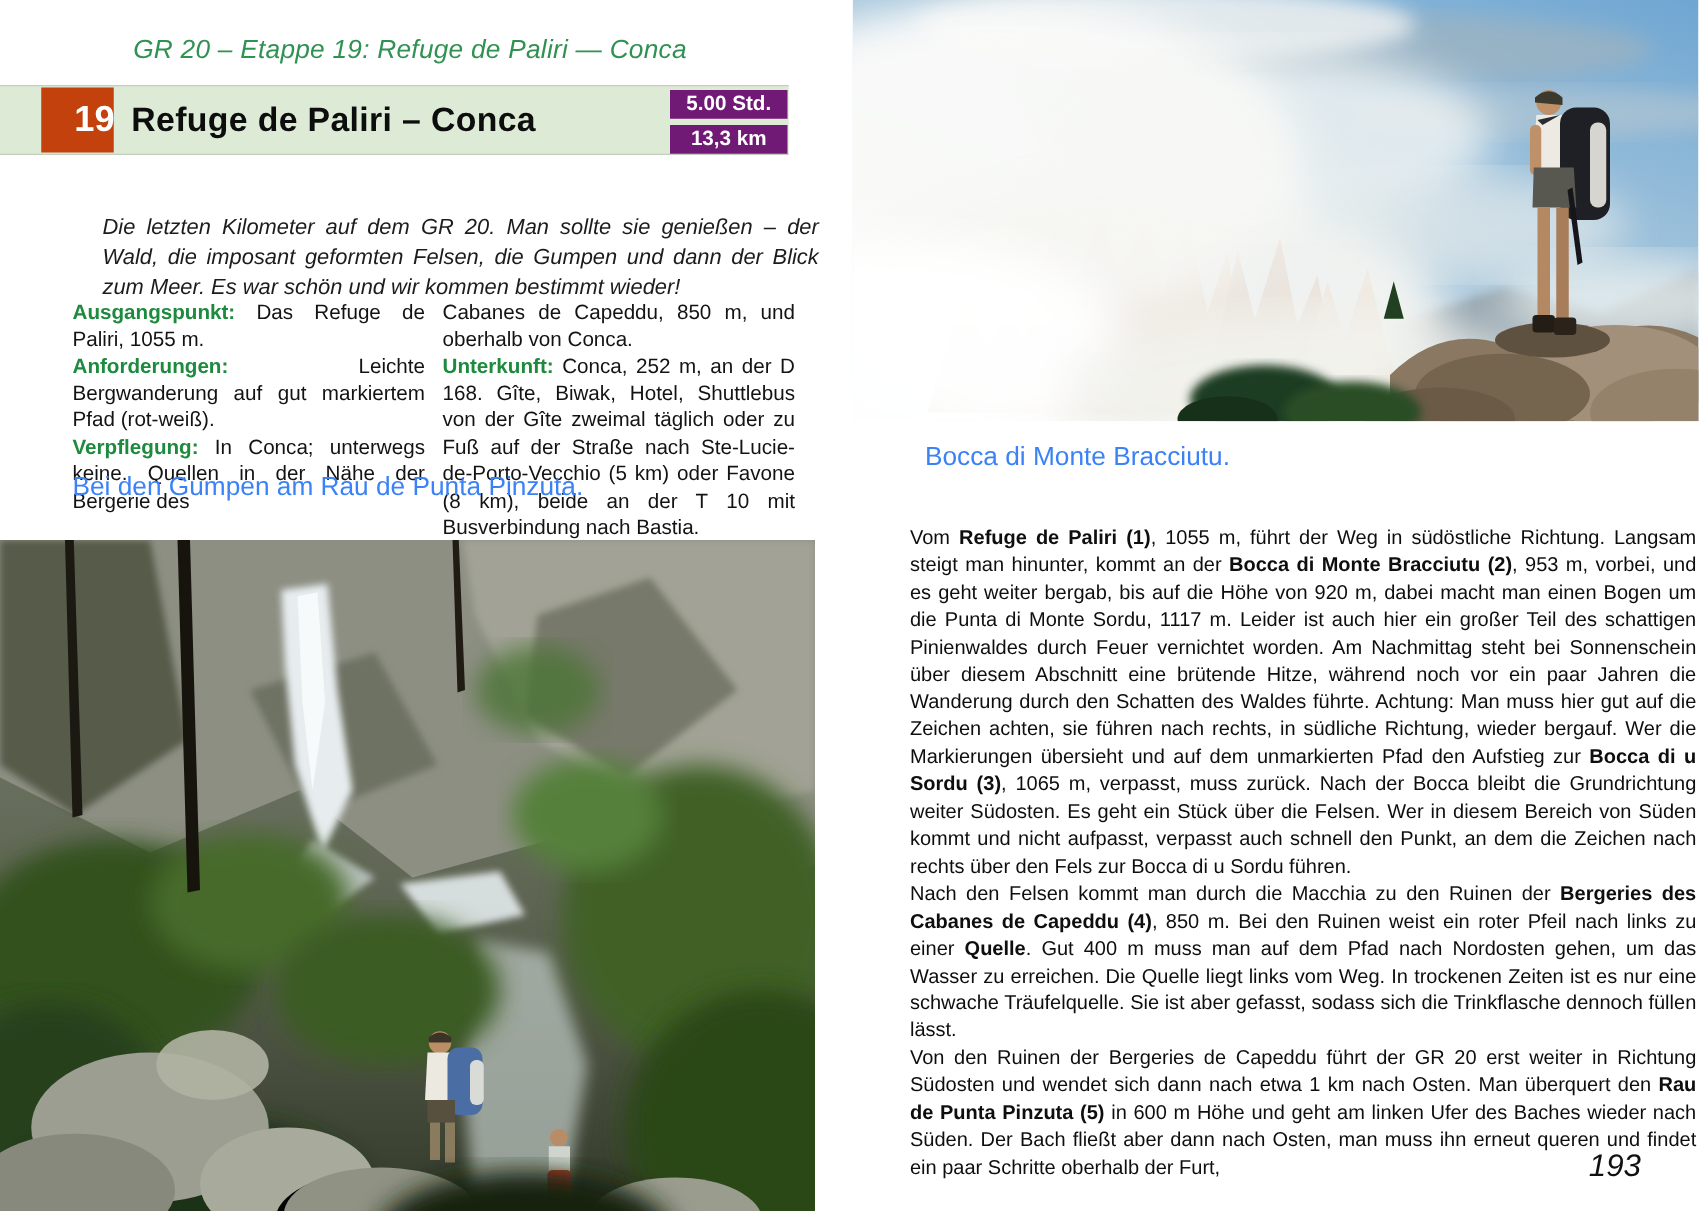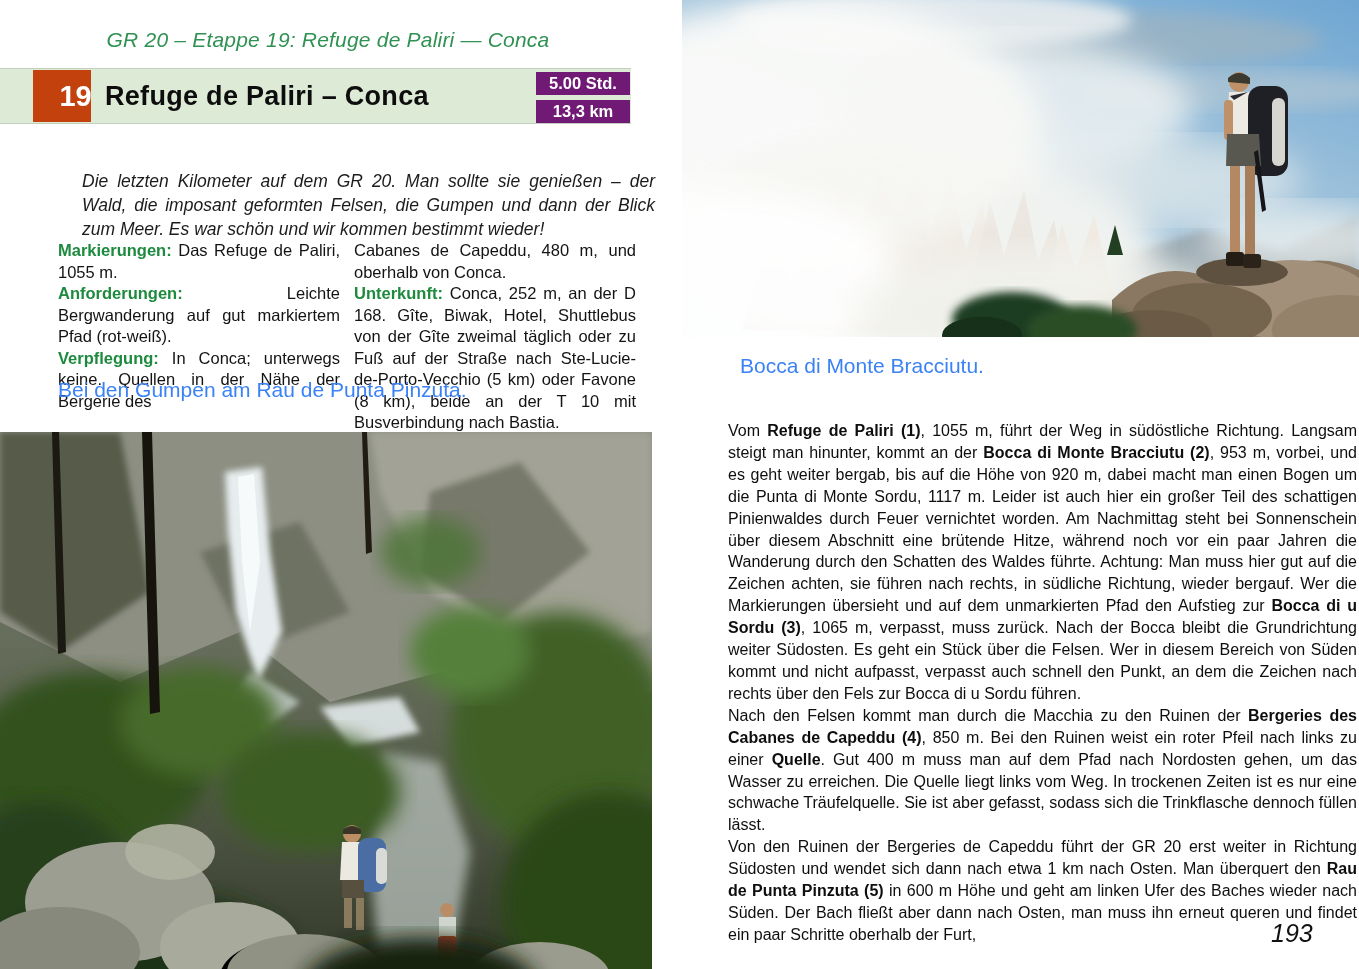--- a/index.html
+++ b/index.html
@@ -72,26 +72,26 @@
     <div class="stage-square">19</div>
     <div class="banner-title">Refuge de Paliri – Conca</div>
     <div class="badge duration">5.00 Std.</div>
     <div class="badge distance">13,3 km</div>
   </div>
 
   <div class="teaser-text">Die letzten Kilometer auf dem GR 20. Man sollte sie genießen – der Wald, die imposant geformten Felsen, die Gumpen und dann der Blick zum Meer. Es war schön und wir kommen bestimmt wieder!</div>
 
   <div class="info-block">
     <div class="info-col">
-        <p><span class="info-label">Markierungen:</span> Das Refuge de Paliri, 1055 m.</p>
+        <p><span class="info-label">Ausgangspunkt:</span> Das Refuge de Paliri, 1055 m.</p>
         <p><span class="info-label">Anforderungen:</span> Leichte Bergwanderung auf gut markiertem Pfad (rot-weiß).</p>
         <p><span class="info-label">Verpflegung:</span> In Conca; unterwegs keine. Quellen in der Nähe der Bergerie des</p>
       </div>
     <div class="info-col">
-        <p>Cabanes de Capeddu, 480 m, und oberhalb von Conca.</p>
+        <p>Cabanes de Capeddu, 850 m, und oberhalb von Conca.</p>
         <p><span class="info-label">Unterkunft:</span> Conca, 252 m, an der D 168. Gîte, Biwak, Hotel, Shuttlebus von der Gîte zweimal täglich oder zu Fuß auf der Straße nach Ste-Lucie-de-Porto-Vecchio (5 km) oder Favone (8 km), beide an der T 10 mit Busverbindung nach Bastia.</p>
       </div>
   </div>
 
   <div class="caption caption-left">Bei den Gumpen am Rau de Punta Pinzuta.</div>
 
   <div class="photo photo-left">
     <svg viewBox="0 0 652 537" preserveAspectRatio="none">
       <defs>
         <linearGradient id="lpbg" x1="0" y1="0" x2="0" y2="1">

